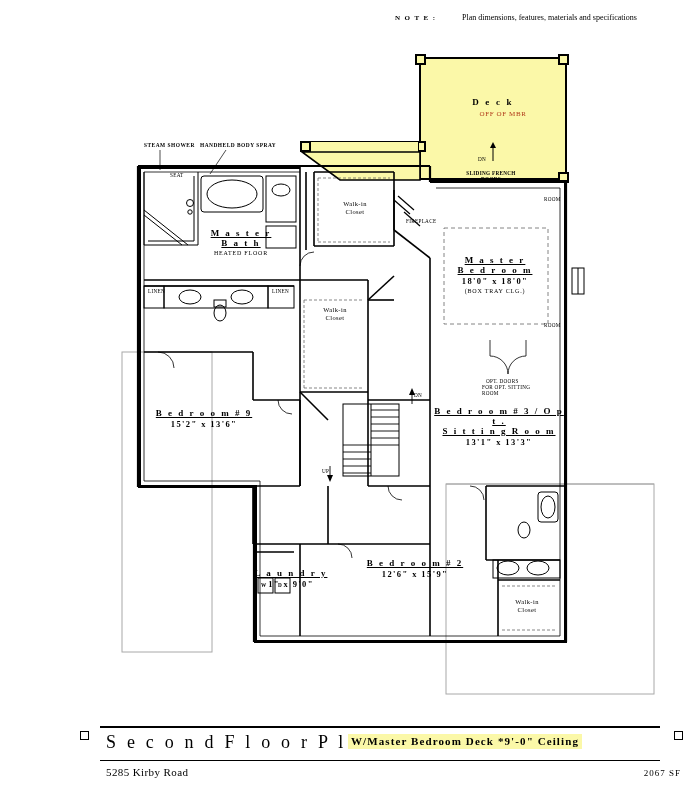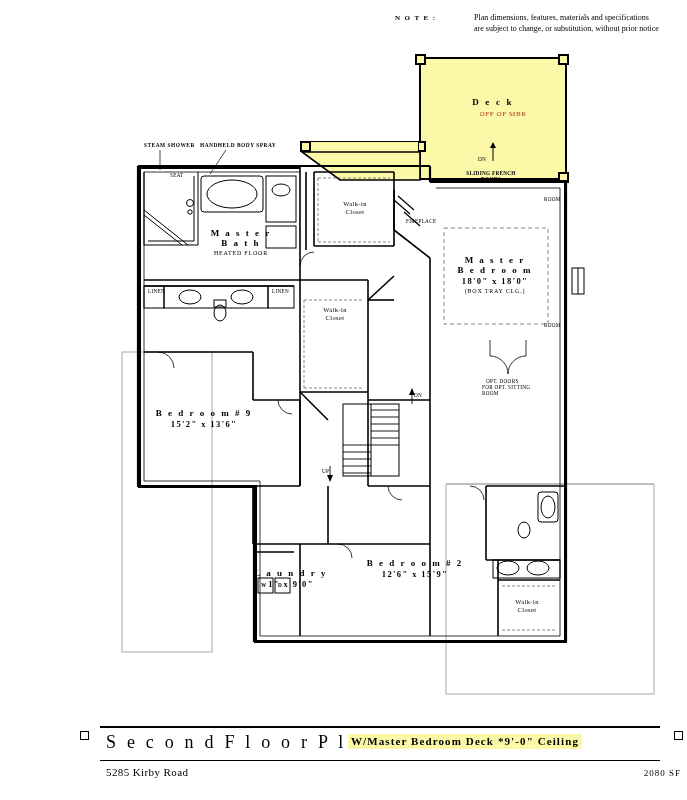--- a/index.html
+++ b/index.html
@@ -29,21 +29,21 @@
   .note-label {
     position: absolute;
     left: 357px; top: 14px;
     font-family: "Liberation Serif", serif;
     font-size: 7px;
     letter-spacing: 1.4px;
     font-weight: bold;
   }
   .note-body {
     position: absolute;
-    left: 436px; top: 13px;
+    left: 424px; top: 13px;
     font-family: "Liberation Serif", serif;
     font-size: 8px;
     line-height: 10.5px;
     text-align: left;
   }
 
   
   .deck {
     position: absolute;
     left: 381px; top: 57px;
@@ -89,20 +89,21 @@
   .room {
     position: absolute;
     text-align: center;
     font-family: "Liberation Serif", serif;
   }
   .room .nm {
     font-size: 9px;
     letter-spacing: 2px;
     font-weight: bold;
     display: block;
+    text-decoration: underline;
   }
   .room .dim {
     font-size: 8.5px;
     letter-spacing: 1.4px;
     font-weight: bold;
     display: block;
     margin-top: 1px;
   }
   .room .sub {
     font-size: 6px;
@@ -178,21 +179,20 @@
   }
 </style>
 </head>
 <body>
 
 <div id="sheet">
 
   <div class="note-label">N O T E :</div>
   <div class="note-body">
     <div>Plan dimensions, features, materials and specifications</div>
-    <div>are subject to change, or substitution, without prior notice</div>
   </div>
 
   <div class="deck"></div>
   <div class="deck-post" style="left:377px;top:54px;"></div>
   <div class="deck-post" style="left:520px;top:54px;"></div>
   <div class="deck-post" style="left:520px;top:172px;"></div>
   <div class="deck-post" style="left:377px;top:141px;"></div>
   <div class="deck-label" style="top:97px;left:381px;width:148px;">D e c k</div>
   <div class="deck-sub" style="top:110px;left:381px;width:168px;">OFF OF MBR</div>
 
@@ -451,20 +451,25 @@
     <span class="nm">B e d r o o m</span>
     <span class="dim">18'0"  x  18'0"</span>
     <span class="sub">(BOX TRAY CLG.)</span>
   </div>
 
   <div class="room" style="left:110px;top:408px;width:112px;">
     <span class="nm">B e d r o o m   # 9</span>
     <span class="dim">15'2"  x  13'6"</span>
   </div>
 
+  <div class="room" style="left:396px;top:406px;width:130px;">
+    <span class="nm">B e d r o o m   # 3 / O p t .</span>
+    <span class="nm">S i t t i n g   R o o m</span>
+    <span class="dim">13'1"  x  13'3"</span>
+  </div>
 
   <div class="room" style="left:317px;top:558px;width:120px;">
     <span class="nm">B e d r o o m   # 2</span>
     <span class="dim">12'6"  x  15'9"</span>
   </div>
 
   <div class="room" style="left:212px;top:568px;width:82px;">
     <span class="nm">L a u n d r y</span>
     <span class="dim">1"  x  9'0"</span>
   </div>
@@ -503,15 +508,15 @@
   <div class="tiny" style="left:240px;top:582px;font-weight:bold;">D</div>
 
   <div class="title-rule" style="left:62px;top:726px;width:560px;"></div>
   <div class="title-rule" style="left:62px;top:760px;width:560px;height:1px;"></div>
   <div class="corner-sq" style="left:42px;top:731px;"></div>
   <div class="corner-sq" style="left:636px;top:731px;"></div>
 
   <div class="title-main">S e c o n d   F l o o r   P l a n</div>
   <div class="title-high">W/Master Bedroom Deck *9'-0" Ceiling</div>
   <div class="addr">5285 Kirby Road</div>
-  <div class="sf">2080 SF</div>
+  <div class="sf">2067 SF</div>
 
 </div>
 
 </body></html>

